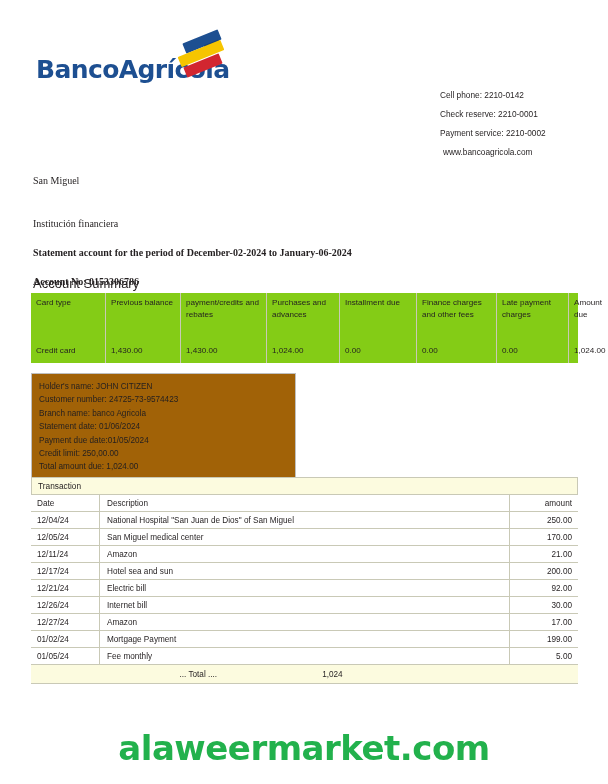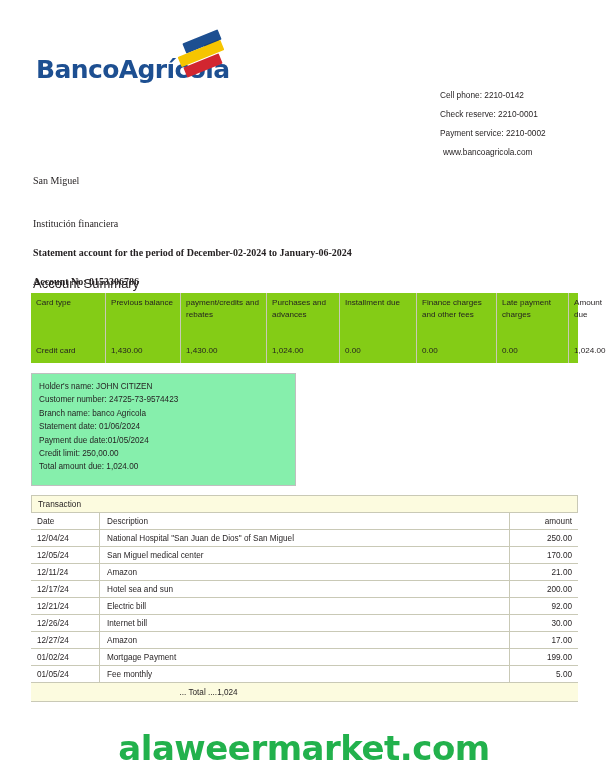--- a/index.html
+++ b/index.html
@@ -123,36 +123,36 @@
   table.summary tr.vals td { height: 12px; padding-top: 0; padding-bottom: 6px; }
 
   
   .holder-box {
     position: absolute;
     left: 31px;
     top: 373px;
     width: 265px;
     height: 113px;
     border: 1px solid #bfbfbf;
-    background: #86efac;
+    background: #a16207;
     padding: 6px 0 0 7px;
     box-sizing: border-box;
   }
   .holder-box div {
     font-size: 8.2px;
     line-height: 13.4px;
     color: #231f20;
     white-space: nowrap;
   }
 
   
   .tx-wrap {
     position: absolute;
     left: 31px;
-    top: 495px;
+    top: 477px;
     width: 547px;
   }
   .tx-title {
     background: #fcfbdf;
     border-top: 1px solid #c9c9b6;
     border-left: 1px solid #c9c9b6;
     border-right: 1px solid #c9c9b6;
     font-size: 8.3px;
     padding: 3px 0 3px 6px;
     color: #231f20;
@@ -326,20 +326,20 @@
           <td class="c-desc">Mortgage Payment</td>
           <td class="c-amt">199.00</td>
         </tr>
         <tr>
           <td class="c-date">01/05/24</td>
           <td class="c-desc">Fee monthly</td>
           <td class="c-amt">5.00</td>
         </tr>
         <tr class="total-row">
           <td class="c-date" style="border-right: none;">&nbsp;</td>
-          <td class="c-desc t-label" style="border-right: none;"><span style="margin-left: 80px;">... Total ....</span><span style="">1,024</span></td>
+          <td class="c-desc t-label" style="border-right: none;"><span style="margin-left: 80px;">... Total ....</span><span style="margin-left: 105px;">1,024</span></td>
           <td class="c-amt">&nbsp;</td>
         </tr>
       </tbody>
   </table>
 </div>
 
 <div class="watermark">alaweermarket.com</div>
 
 </body></html>

